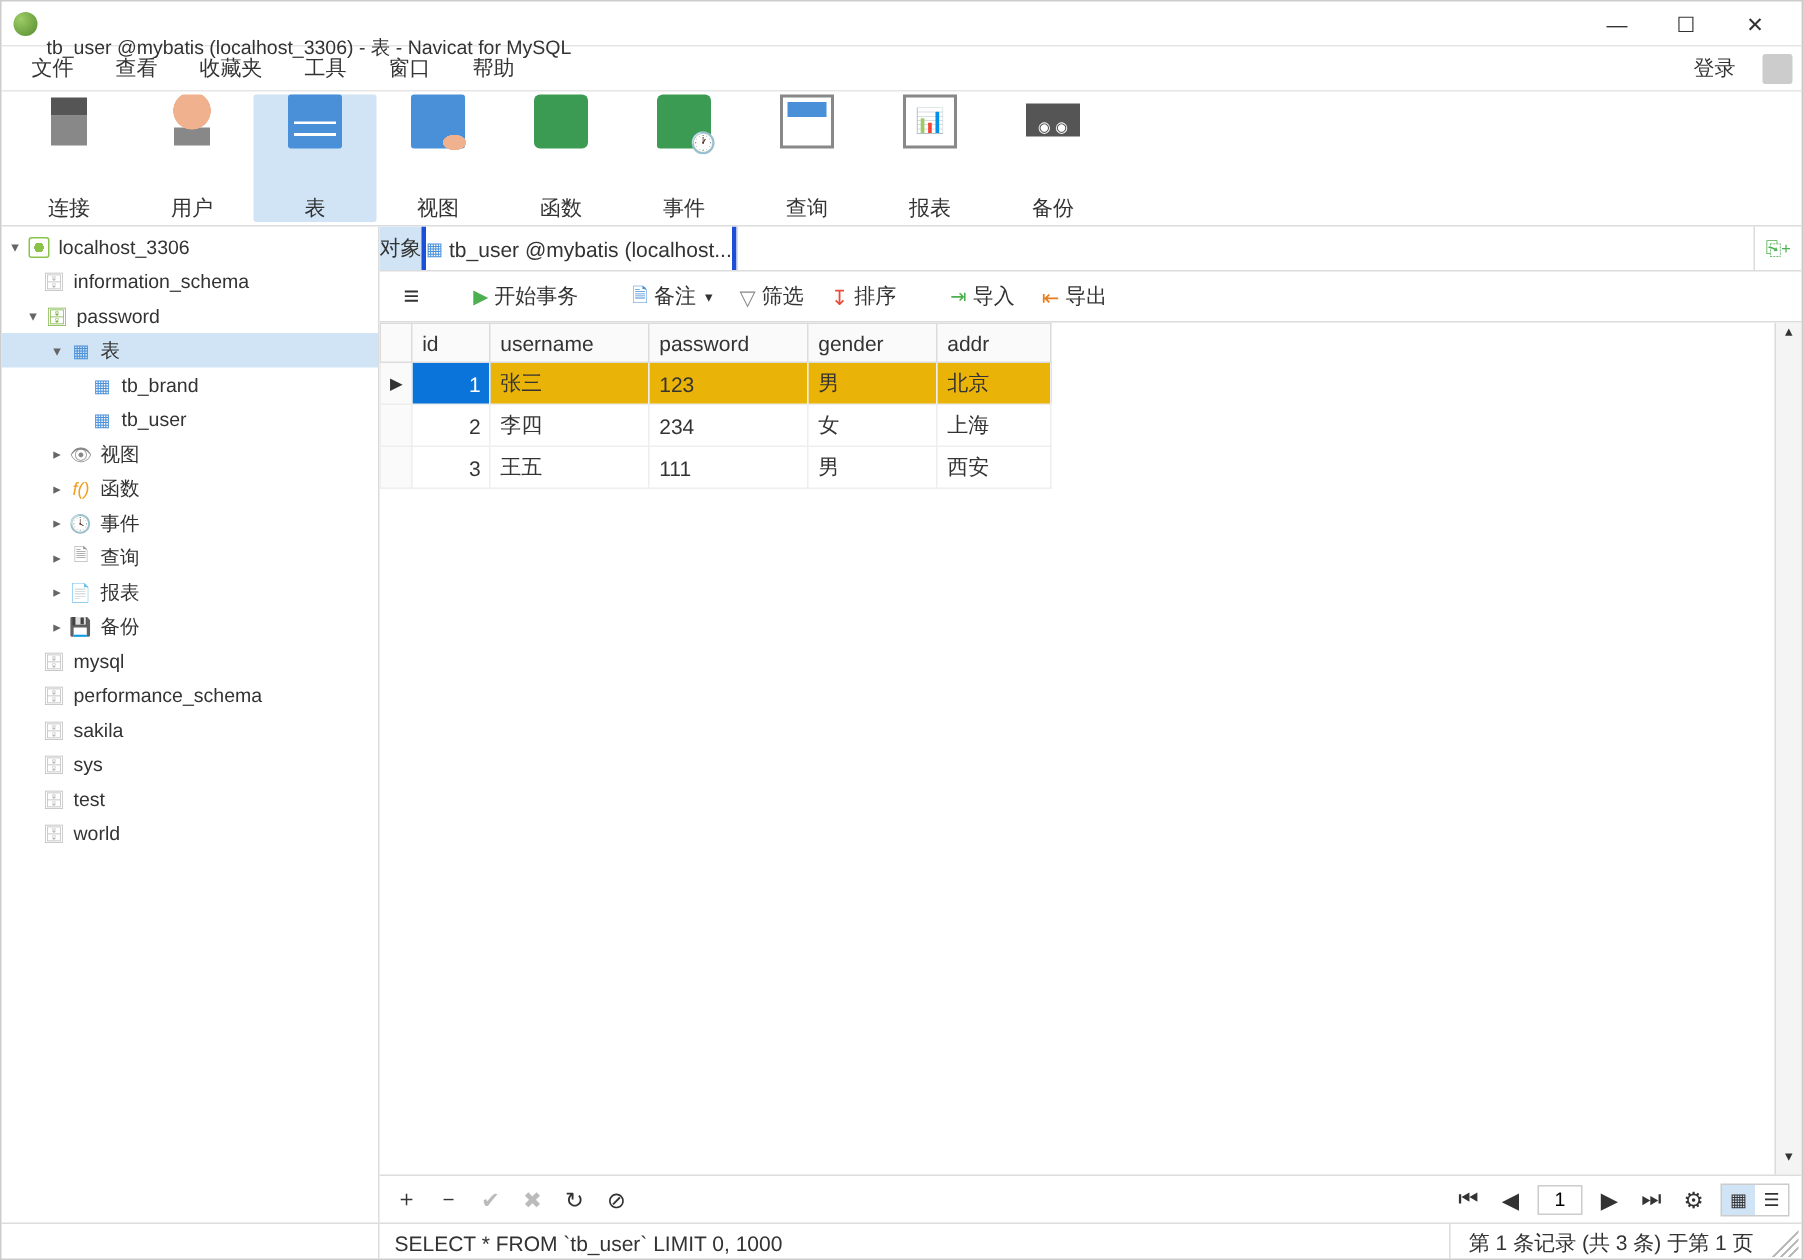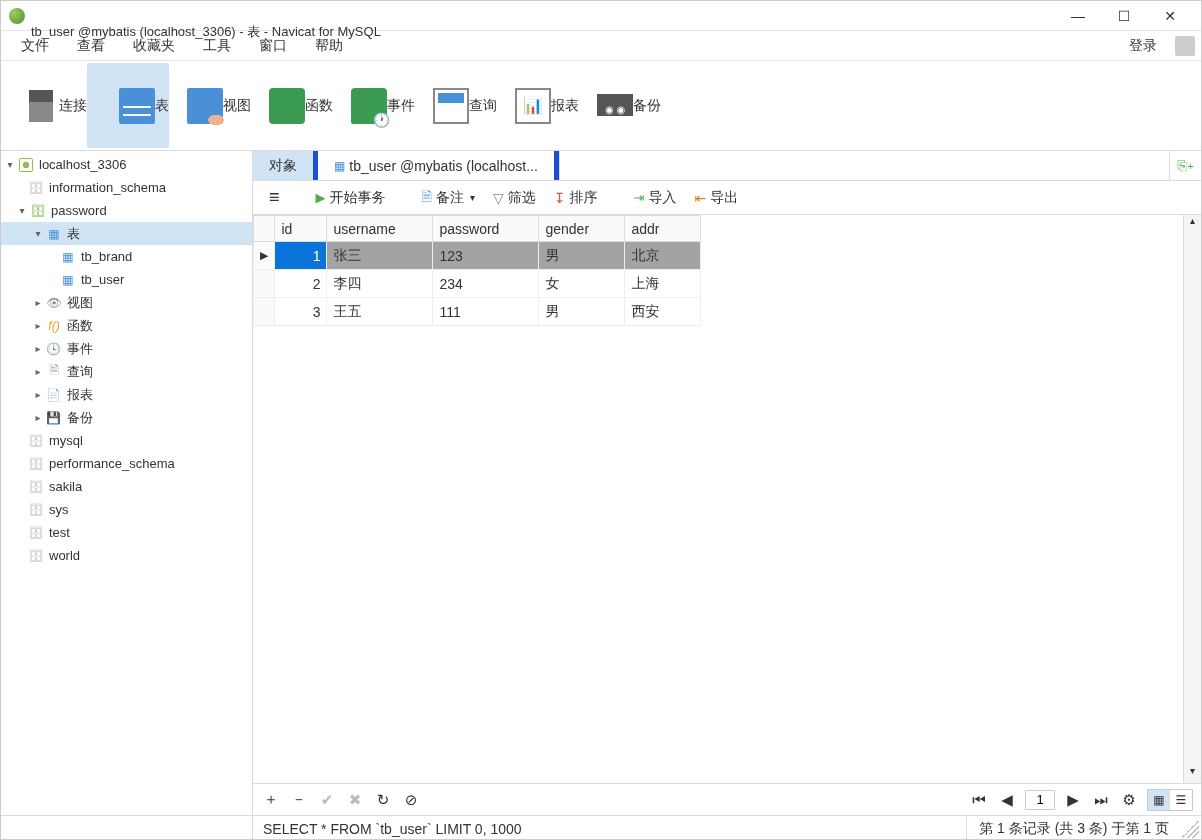--- a/index.html
+++ b/index.html
@@ -12,21 +12,21 @@
 .titlebar .win-btn { width: 46px; height: 30px; display: flex; align-items: center; justify-content: center; font-size: 14px; cursor: pointer; }
 
 
 .menubar { height: 30px; display: flex; align-items: center; padding: 0 6px; border-bottom: 1px solid #e5e5e5; }
 .menubar .menu-item { padding: 4px 14px; cursor: pointer; font-size: 14px; }
 .menubar .spacer { flex: 1; }
 .avatar { width: 20px; height: 20px; background: #ccc; border-radius: 2px; margin-left: 4px; }
 
 
 .toolbar { height: 90px; display: flex; align-items: center; padding: 0 4px; border-bottom: 1px solid #dcdcdc; }
-.tool-btn { width: 82px; height: 85px; display: flex; flex-direction: row; align-items: center; justify-content: flex-end; gap: 0; cursor: pointer; border-radius: 2px; }
+.tool-btn { width: 82px; height: 85px; display: flex; flex-direction: column; align-items: center; justify-content: space-between; gap: 0; cursor: pointer; border-radius: 2px; }
 .tool-btn.active { background: #d0e4f6; }
 .tool-btn .icon { width: 36px; height: 36px; position: relative; }
 .tool-btn .lbl { font-size: 14px; }
 
 
 .ic-connect { background: linear-gradient(#555,#555) 6px 2px/24px 12px no-repeat, linear-gradient(#888,#888) 6px 14px/24px 20px no-repeat; border-radius: 3px; }
 .ic-user { background: radial-gradient(circle at 50% 30%, #f0b28e 40%, transparent 41%), linear-gradient(#888,#888) 6px 22px/24px 12px no-repeat; }
 .ic-table { background: linear-gradient(#4a90d9,#4a90d9); border-radius: 2px; }
 .ic-table::before { content:""; position:absolute; inset:18px 4px 4px 4px; background: repeating-linear-gradient(#fff 0 2px, #4a90d9 2px 8px); }
 .ic-view { background: #4a90d9; border-radius: 2px; }
@@ -57,41 +57,41 @@
 .ic-db { color:#bbb; }
 .ic-db-active { color:#7cb342; }
 .ic-tbl { color:#4a90d9; }
 .ic-view2 { color:#888; }
 .ic-folder { color:#999; }
 
 .content { flex: 1; display: flex; flex-direction: column; overflow: hidden; }
 
 
 .tabstrip { height: 30px; display: flex; align-items: stretch; border-bottom: 1px solid #dcdcdc; }
-.tab { display: flex; align-items: center; padding: 0 16px; border-right: 5px solid #1d4ed8; cursor:pointer; font-size: 14px; gap:4px; }
+.tab { display: flex; align-items: center; padding: 0 0; border-right: 3px solid #1d4ed8; cursor:pointer; font-size: 14px; gap:4px; }
 .tab.active { background: #d0e4f6; }
 .tab .tab-icon { color:#4a90d9; font-size:12px; }
 .tabstrip .filler { flex:1; border-left:1px solid #dcdcdc; }
 .tabstrip .corner-btn { width:32px; display:flex; align-items:center; justify-content:center; border-left:1px solid #dcdcdc; cursor:pointer; color:#4caf50; }
 
 
 .actionbar { height: 34px; display:flex; align-items:center; gap: 6px; padding: 0 10px; border-bottom: 1px solid #dcdcdc; font-size:14px; }
 .act-btn { display:flex; align-items:center; gap:4px; padding: 2px 6px; cursor:pointer; border-radius:2px; }
 .act-sep { width:12px; }
 .hamburger { font-size:18px; font-weight:bold; }
 .ic-green { color:#4caf50; font-size:13px; }
 .ic-blue { color:#4a90d9; font-size:13px; }
 
 
 .grid-wrap { flex:1; display:flex; overflow:hidden; }
 .grid { flex:1; overflow:auto; position:relative; }
 table.datagrid { border-collapse: collapse; font-size:14px; }
 table.datagrid th { text-align:left; font-weight:normal; background:#fafafa; border:1px solid #dcdcdc; height:26px; padding: 0 6px; cursor:pointer; }
 table.datagrid td { border:1px solid #eee; height:28px; padding: 0 6px; }
-table.datagrid .rowsel td { background:#a3a3a3; }
+table.datagrid .rowsel td { background:#eab308; }
 table.datagrid .idcol { text-align:right; width:52px; }
 table.datagrid .rowsel .idcol { background:#0a74da; color:#fff; }
 .row-indicator { width:14px; background:#fafafa; border:1px solid #dcdcdc; text-align:center; font-size:11px; }
 
 .grid-scroll { width:18px; border-left:1px solid #dcdcdc; background:#f4f4f4; display:flex; flex-direction:column; }
 .grid-scroll .up,.grid-scroll .down {height:18px; text-align:center; font-size:10px; cursor:pointer;}
 .grid-scroll .track { flex:1; }
 
 
 .grid-nav { height:32px; border-top:1px solid #dcdcdc; display:flex; align-items:center; padding: 0 8px; gap:8px; }
@@ -129,20 +129,24 @@
   <div class="menu-item">帮助</div>
   <div class="spacer"></div>
   <div class="menu-item">登录</div>
   <div class="avatar"></div>
 </div>
 
 <div class="toolbar">
   <div class="tool-btn">
       <div class="icon ic-connect"></div>
       <div class="lbl">连接</div>
+    </div>
+  <div class="tool-btn">
+      <div class="icon ic-user"></div>
+      <div class="lbl">用户</div>
     </div>
   <div class="tool-btn active">
       <div class="icon ic-table"></div>
       <div class="lbl">表</div>
     </div>
   <div class="tool-btn">
       <div class="icon ic-view"></div>
       <div class="lbl">视图</div>
     </div>
   <div class="tool-btn">

